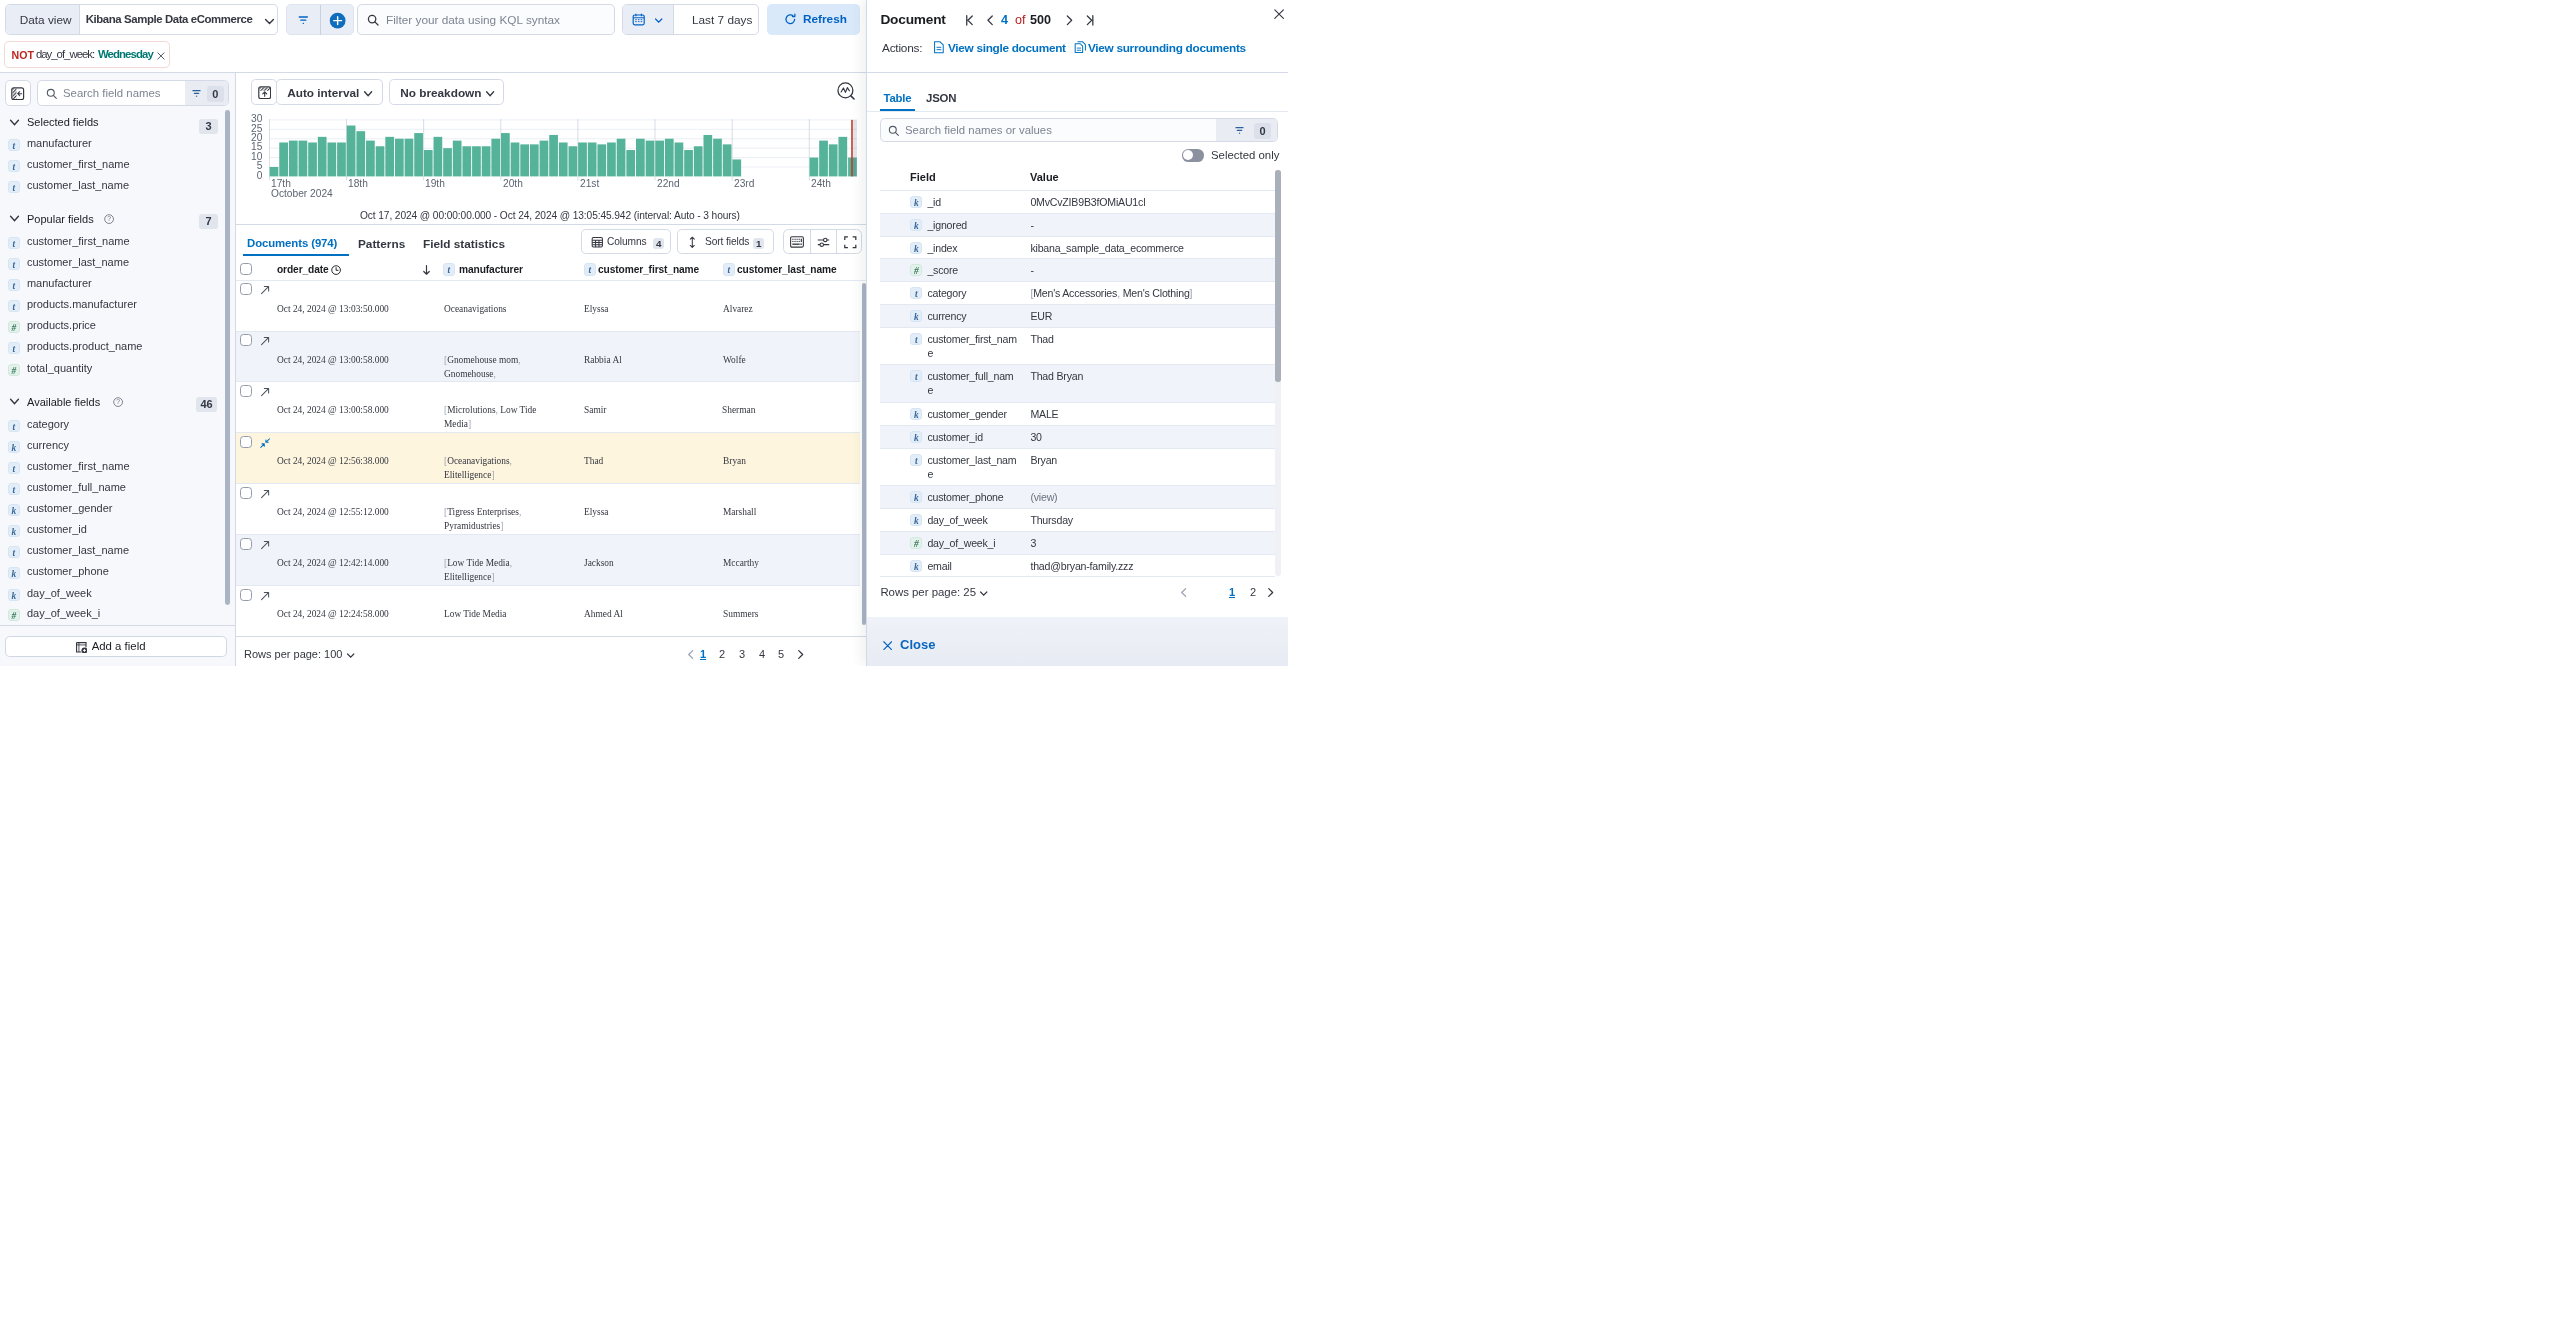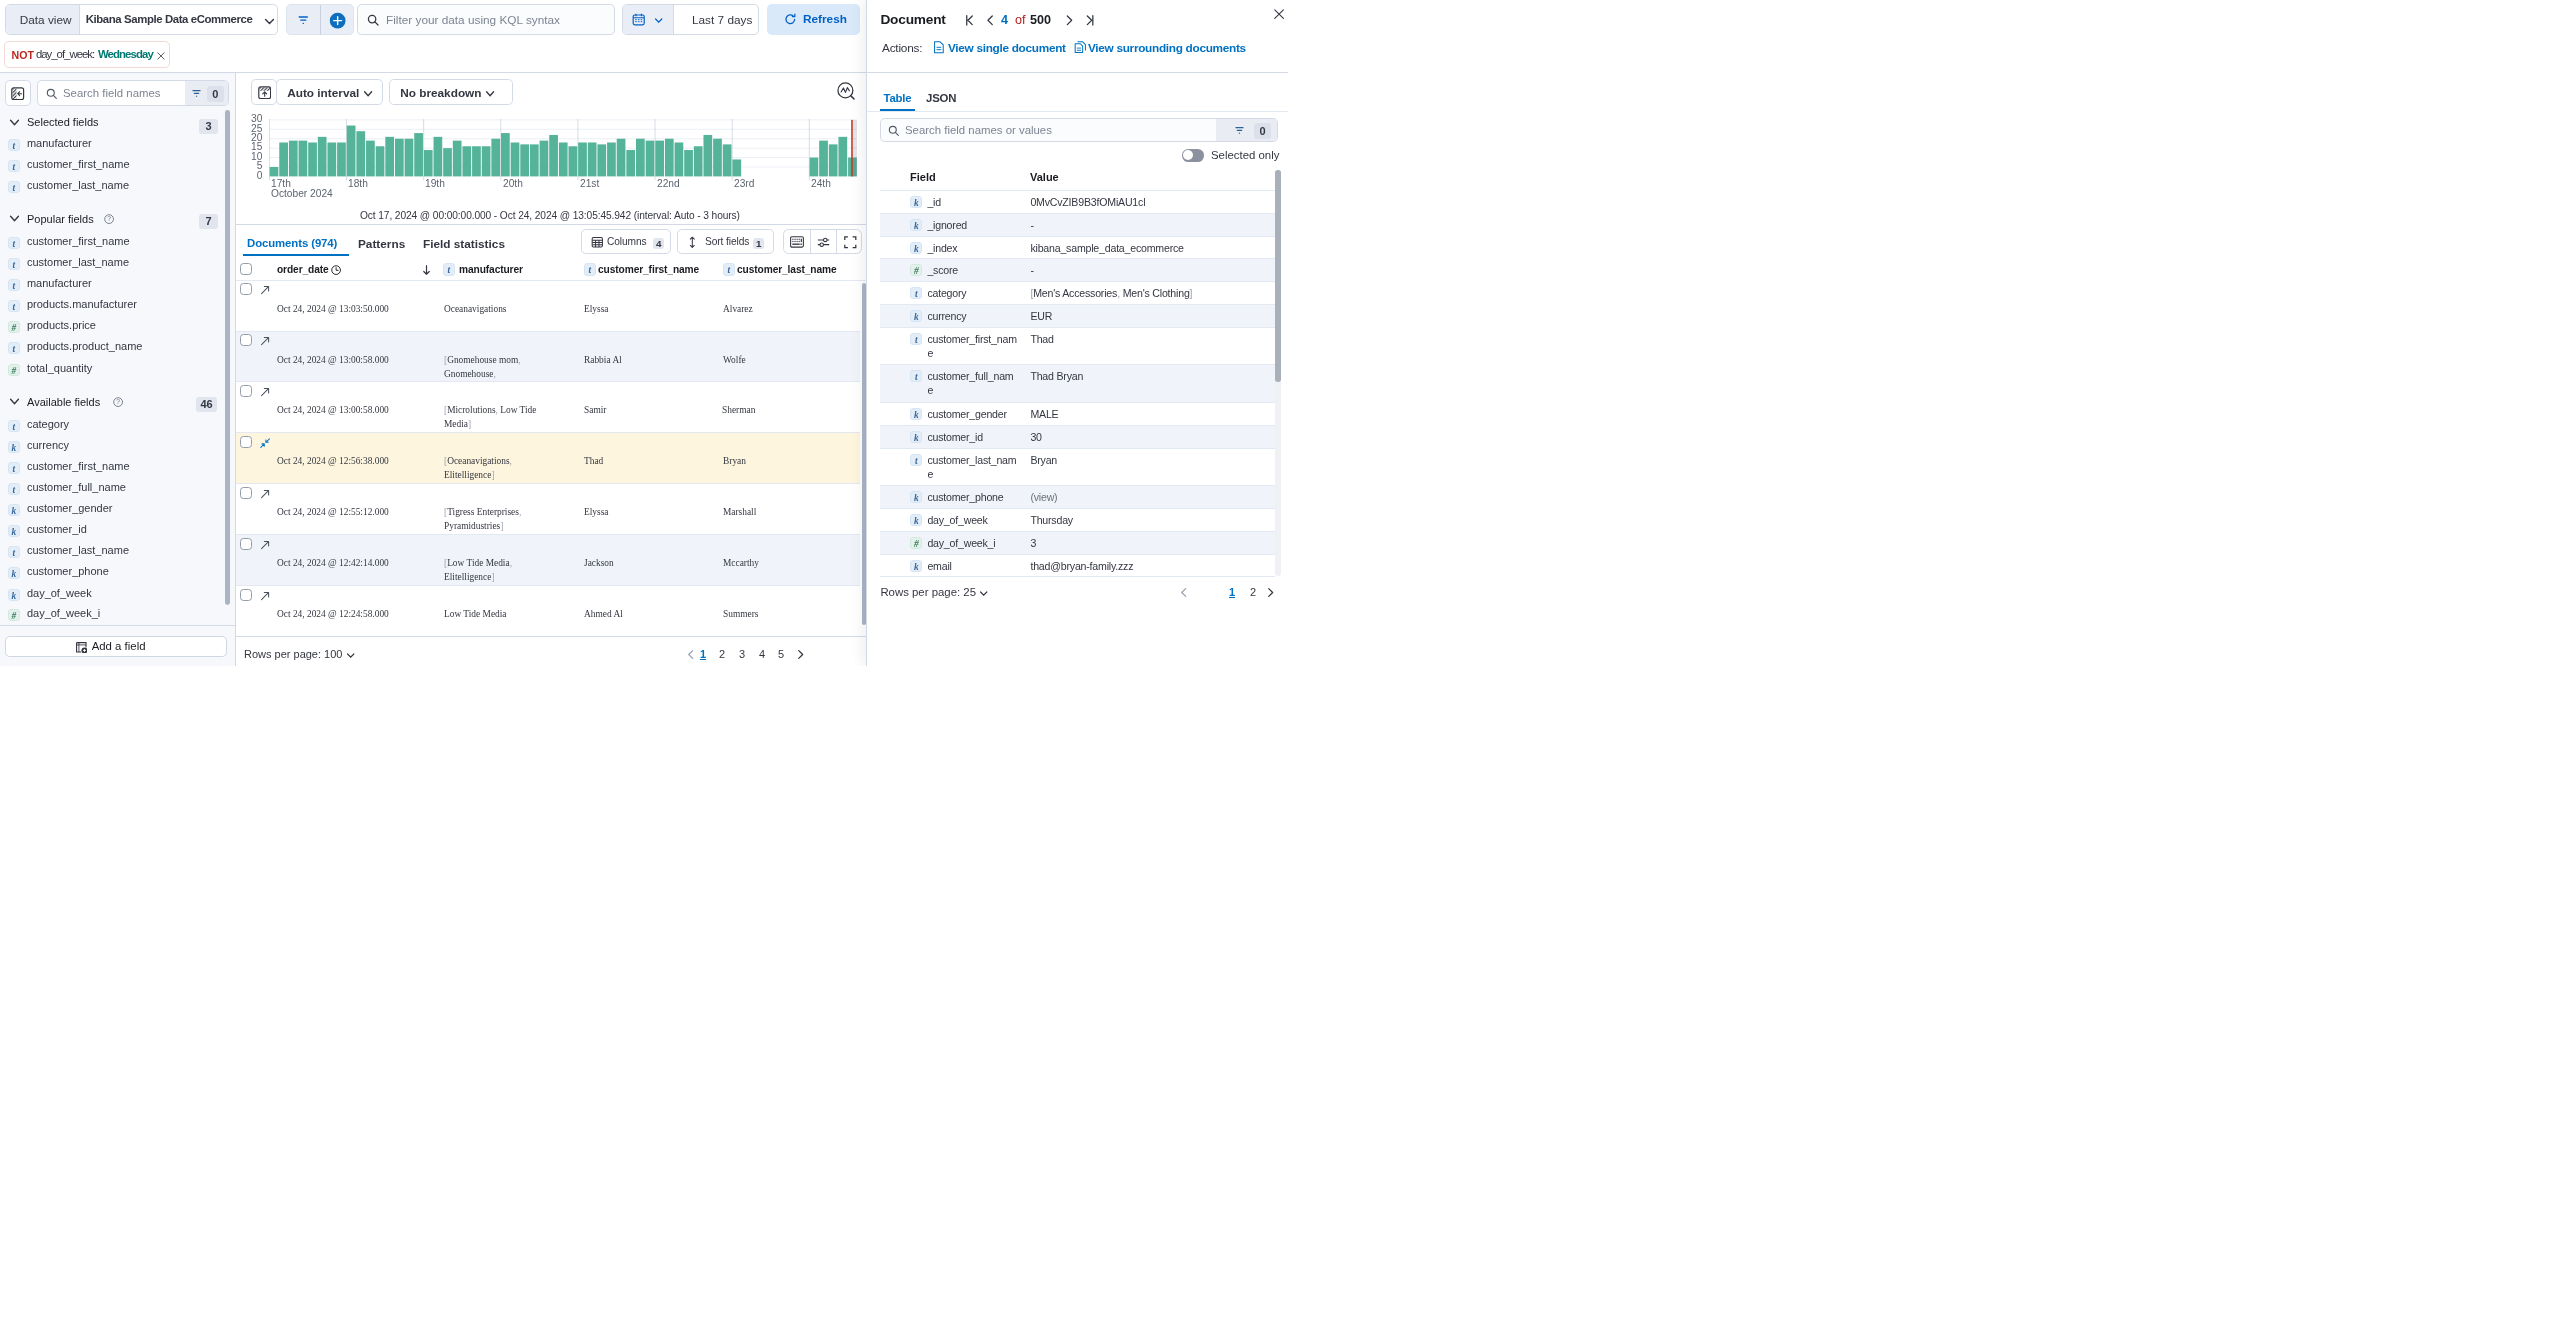--- a/index.html
+++ b/index.html
@@ -265,21 +265,21 @@
         <rect x="2" y="2" width="13" height="4" fill="url(#hc2)"></rect>
         <path d="M8.5 13 V8 M6 10 L8.5 7.5 L11 10" fill="none" stroke="#343741" stroke-width="1.4" stroke-linecap="round" stroke-linejoin="round"></path>
       </svg>
 </div>
 <div class="abs" style="left:276px;top:79px;width:107px;height:26px;border:0.8px solid #d3dae6;border-radius:4.7px;background:#fff">
   <div class="abs" style="left:10.2px;top:5.5px;font-size:11.8px;font-weight:bold;color:#343741">Auto interval</div>
   <svg class="abs" style="left:86px;top:8.6px" width="10.2" height="9.4" viewBox="0 0 13 12">
         <path d="M2 3.5 L6.5 8.5 L11 3.5" fill="none" stroke="#343741" stroke-width="1.7" stroke-linecap="round"></path>
       </svg>
 </div>
-<div class="abs" style="left:389px;top:79px;width:124px;height:26px;border:0.8px solid #d3dae6;border-radius:4.7px;background:#fff">
+<div class="abs" style="left:389px;top:79px;width:115px;height:26px;border:0.8px solid #d3dae6;border-radius:4.7px;background:#fff">
   <div class="abs" style="left:10.2px;top:5.5px;font-size:11.8px;font-weight:bold;color:#343741">No breakdown</div>
   <svg class="abs" style="left:95px;top:8.6px" width="10.2" height="9.4" viewBox="0 0 13 12">
         <path d="M2 3.5 L6.5 8.5 L11 3.5" fill="none" stroke="#343741" stroke-width="1.7" stroke-linecap="round"></path>
       </svg>
 </div>
 <svg class="abs" style="left:836px;top:81px" width="20.4" height="20.4" viewBox="0 0 26 26">
       <circle cx="12" cy="12" r="9.5" fill="none" stroke="#343741" stroke-width="1.6"></circle>
       <path d="M6.5 14 L9.5 9 L12 14.5 L14.5 8.5 L17 12.5" fill="none" stroke="#343741" stroke-width="1.5" stroke-linejoin="round" stroke-linecap="round"></path>
       <path d="M19 19 L23 23" stroke="#343741" stroke-width="2" stroke-linecap="round"></path>
     </svg>
@@ -688,14 +688,20 @@
 <svg class="abs" style="left:312px;top:587px" width="9.4" height="11" viewBox="0 0 12 14">
         <path d="M8.5 2 L3.5 7 L8.5 12" fill="none" stroke="#98a2b3" stroke-width="1.6" stroke-linecap="round" stroke-linejoin="round"></path>
       </svg>
 <div class="pgnum" style="left:358px;top:586px;color:#0071c2;font-weight:bold;text-decoration:underline">1</div>
 <div class="pgnum" style="left:379px;top:586px">2</div>
 <svg class="abs" style="left:399px;top:587px" width="9.4" height="11" viewBox="0 0 12 14">
         <path d="M3.5 2 L8.5 7 L3.5 12" fill="none" stroke="#343741" stroke-width="1.6" stroke-linecap="round" stroke-linejoin="round"></path>
       </svg>
 <div class="abs" style="left:408px;top:170px;width:5.5px;height:406px;background:#eff1f5;border-radius:2.7px"></div>
 <div class="abs" style="left:408px;top:170px;width:5.5px;height:212px;background:#a9b0ba;border-radius:2.7px"></div>
+<div class="abs" style="left:0;top:617px;width:422px;height:49px;background:linear-gradient(#eff2f8,#e7ebf3)">
+  <svg class="abs" style="left:15.7px;top:24px" width="9.4" height="9.4" viewBox="0 0 12 12">
+          <path d="M1 1 L11 11 M11 1 L1 11" stroke="#0b64bf" stroke-width="1.5" stroke-linecap="round"></path>
+        </svg>
+  <div class="abs" style="left:33px;top:20.4px;font-size:13px;font-weight:bold;color:#0b64bf">Close</div>
+</div>
 </div>
 </div>
 
 </body></html>

